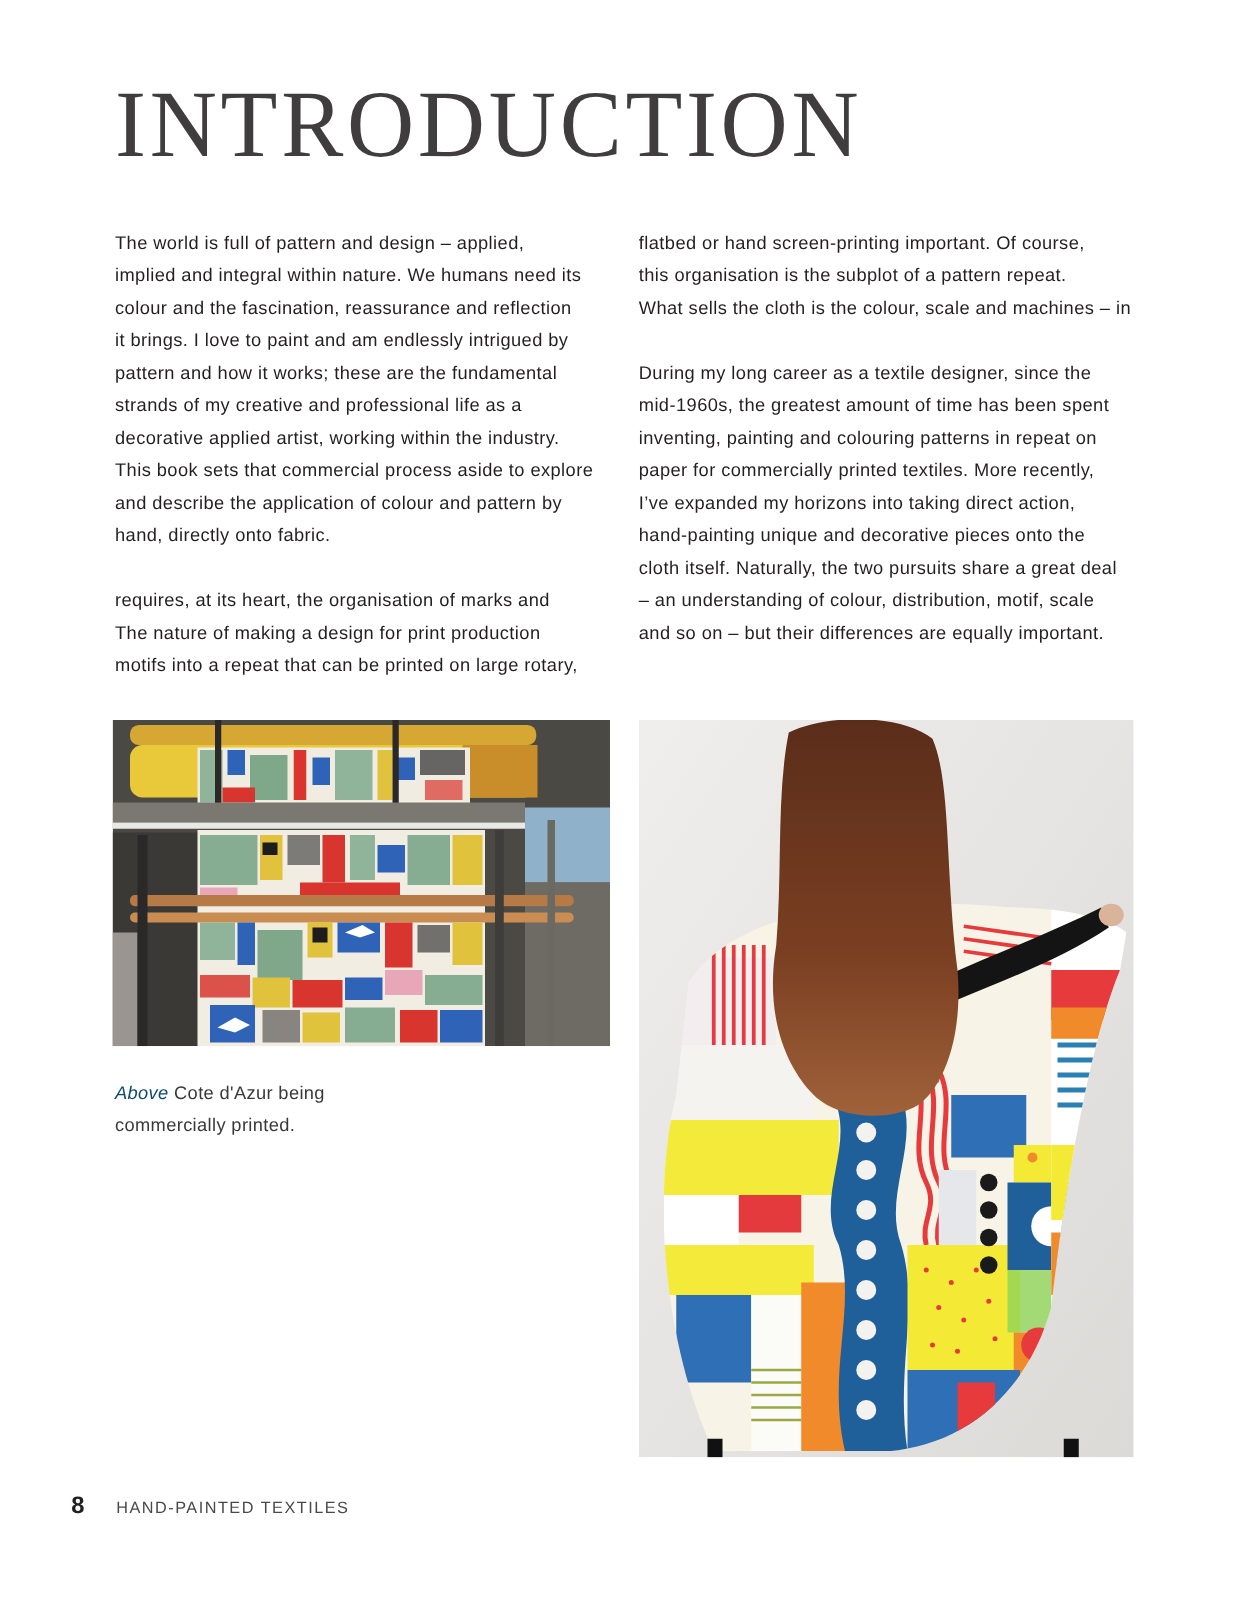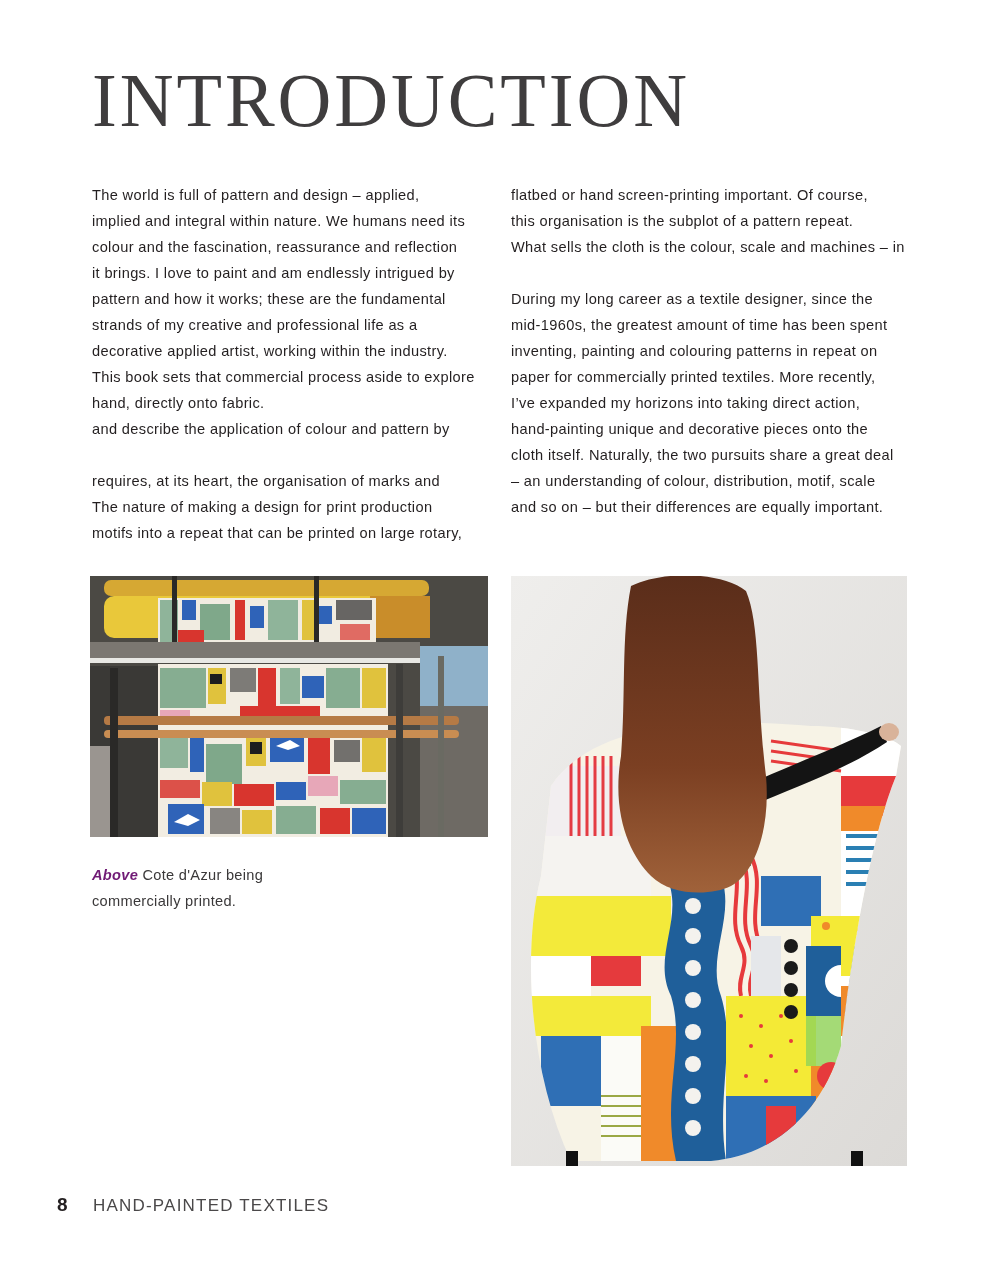--- a/index.html
+++ b/index.html
@@ -14,43 +14,43 @@
   .col { position: absolute; top: 182px; width: 400px; font-size: 14.6px; line-height: 26px; letter-spacing: 0.35px; color: #231f20; }
   .col.left { left: 92px; }
   .col.right { left: 511px; }
   .col p { margin: 0 0 26px 0; }
   .col .line { display: block; white-space: nowrap; }
   .photo { position: absolute; overflow: hidden; }
   .photo svg { display: block; width: 100%; height: 100%; }
   .photo-press { left: 90px; top: 576px; width: 398px; height: 261px; }
   .photo-cape { left: 511px; top: 576px; width: 396px; height: 590px; }
   .caption { position: absolute; left: 92px; top: 862px; width: 240px; font-size: 14.6px; line-height: 26px; color: #3a3839; letter-spacing: 0.3px; }
-  .caption .lead { font-weight: 700; font-style: italic; color: #701a75; }
+  .caption .lead { font-weight: 400; font-style: italic; color: #0c4a6e; }
   .caption .line { display: block; white-space: nowrap; }
   .footer { position: absolute; left: 57px; top: 1194px; display: flex; align-items: baseline; }
   .folio { font-size: 19px; font-weight: 700; color: #231f20; width: 36px; }
-  .running-head { font-size: 17px; letter-spacing: 1.2px; color: #4a4849; }
+  .running-head { font-size: 13px; letter-spacing: 1.2px; color: #4a4849; }
 </style>
 </head>
 <body>
 
 <h1 class="title">INTRODUCTION</h1>
 
 <div class="col left">
   <p>
     <span class="line">The world is full of pattern and design – applied,</span>
     <span class="line">implied and integral within nature. We humans need its</span>
     <span class="line">colour and the fascination, reassurance and reflection</span>
     <span class="line">it brings. I love to paint and am endlessly intrigued by</span>
     <span class="line">pattern and how it works; these are the fundamental</span>
     <span class="line">strands of my creative and professional life as a</span>
     <span class="line">decorative applied artist, working within the industry.</span>
     <span class="line">This book sets that commercial process aside to explore</span>
+    <span class="line">and describe the application of colour and pattern by</span>
     <span class="line">hand, directly onto fabric.</span>
-    <span class="line">and describe the application of colour and pattern by</span>
   </p>
   <p>
     <span class="line">requires, at its heart, the organisation of marks and</span>
     <span class="line">The nature of making a design for print production</span>
     <span class="line">motifs into a repeat that can be printed on large rotary,</span>
   </p>
 </div>
 
 <div class="col right">
   <p>

